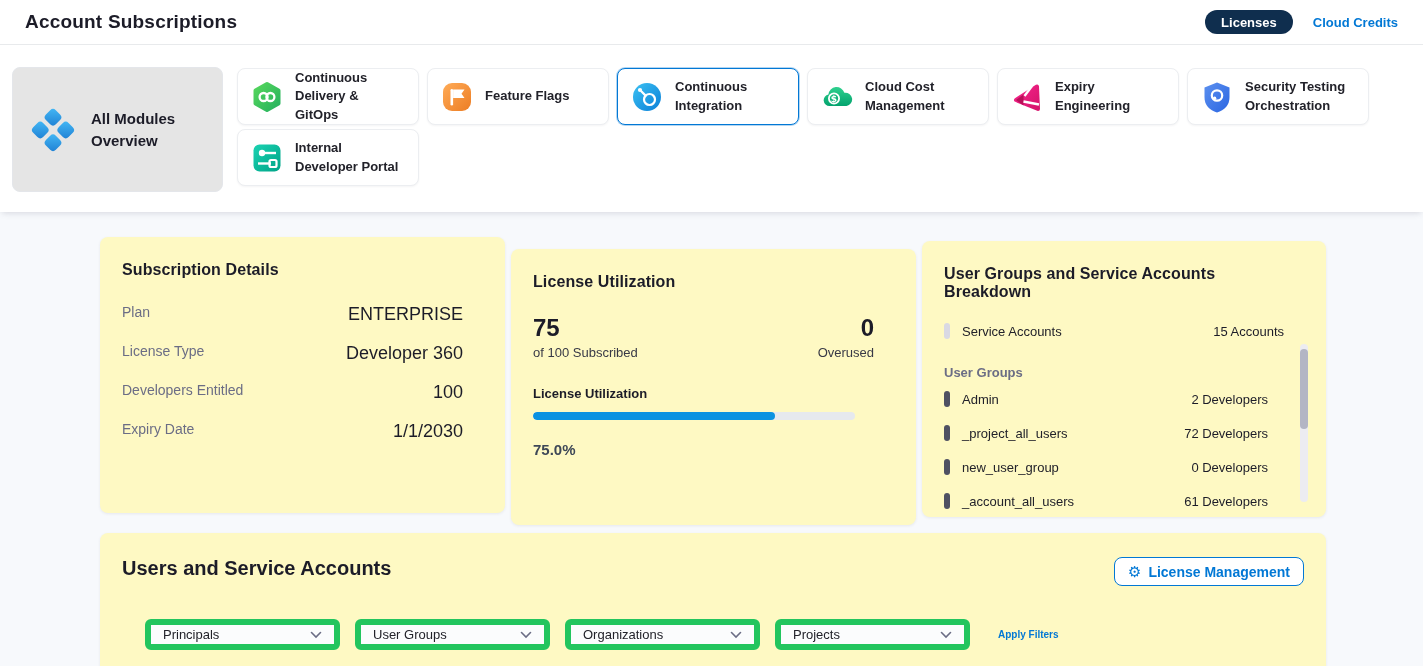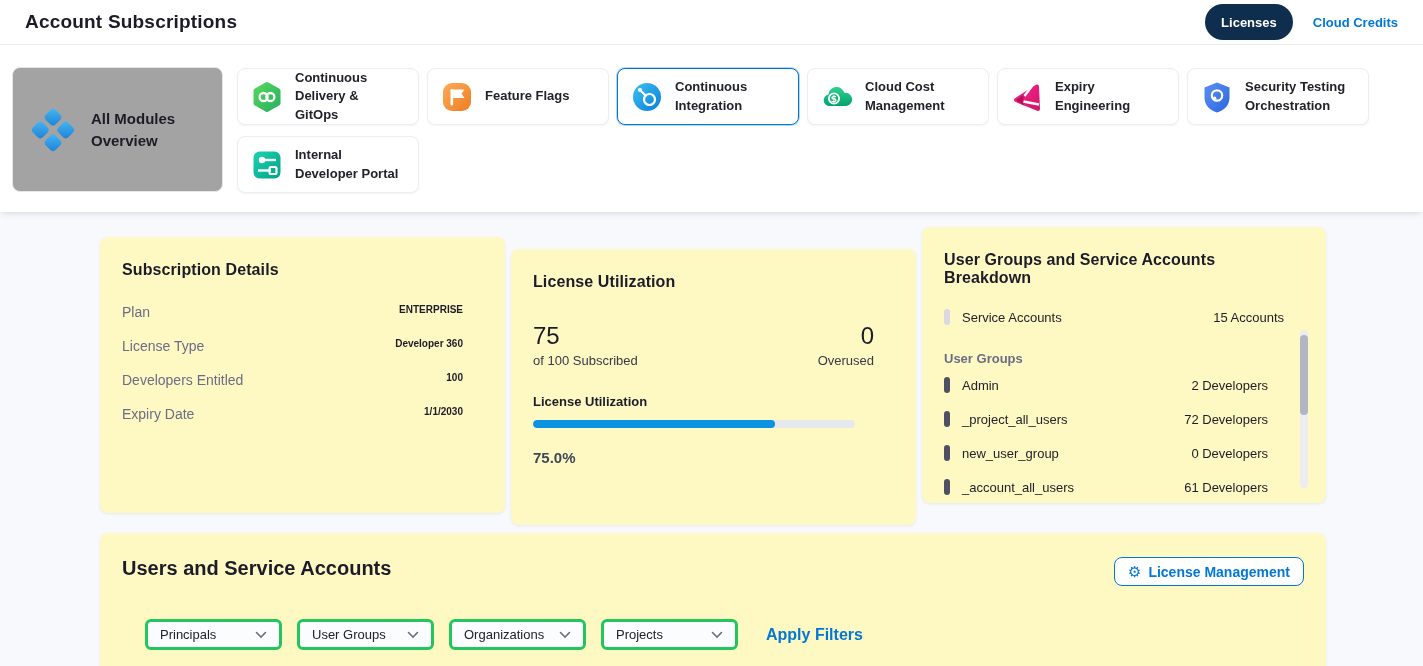--- a/index.html
+++ b/index.html
@@ -14,37 +14,37 @@
     position:absolute; left:0; top:0; width:1423px; height:45px;
     background:#fff; border-bottom:1px solid #e8eaec;
     display:flex; align-items:center; justify-content:space-between;
     padding:0 25px; z-index:5;
   }
   .page-title { font-size:19px; font-weight:bold; letter-spacing:.2px; }
   .top-mark { position:absolute; left:225px; top:0; width:11px; height:3px; background:#1a92e0; border-radius:0 0 2px 2px; }
   .header-right { display:flex; align-items:center; gap:20px; }
   .pill-tab {
     background:#0f2e4e; color:#fff; font-size:13px; font-weight:bold;
-    border:none; border-radius:999px; padding:5px 16px; height:36px;
+    border:none; border-radius:999px; padding:5px 16px; height:24px;
     display:flex; align-items:center; cursor:pointer;
   }
   .link-tab { color:#0278d5; font-size:13px; font-weight:bold; text-decoration:none; cursor:pointer; }
   
   .module-bar {
     position:absolute; left:0; top:45px; width:1423px; height:167px;
     background:#fff; box-shadow:0 3px 6px -2px rgba(96,97,112,.22); z-index:4;
   }
   .overview-card {
     position:absolute; left:12px; top:22px; width:211px; height:125px;
-    background:#a3a3a3; border:1px solid #e4e6ea; border-radius:8px;
+    background:#e5e5e5; border:1px solid #e4e6ea; border-radius:8px;
     display:flex; align-items:center; gap:14px; padding:16px 16px; cursor:pointer;
   }
   .overview-label { font-size:15px; font-weight:bold; line-height:1.45; }
   .module-grid { position:absolute; left:237px; top:23px; }
-  .module-row { display:flex; gap:8px; margin-bottom:11px; }
+  .module-row { display:flex; gap:8px; margin-bottom:4px; }
   .module-card {
     width:182px; height:57px; background:#fff;
     border:1px solid #eceef1; border-radius:8px;
     box-shadow:0 1px 2px rgba(40,41,61,.05);
     display:flex; align-items:center; gap:12px; padding:0 13px; cursor:pointer;
   }
   .module-card.selected {
     border:1px solid #0278d5; box-shadow:0 0 0 1px rgba(2,120,213,.3);
   }
   .module-label { font-size:13px; font-weight:bold; color:#22222a; line-height:1.4; }
@@ -54,35 +54,35 @@
   .card {
     position:absolute; background:#fef9c3; border-radius:8px;
     box-shadow:0 1px 3px rgba(40,41,61,.08); padding:24px 22px;
   }
   .card-title { font-size:16px; font-weight:bold; letter-spacing:.1px; }
   
   .sub-card { left:100px; top:25px; width:405px; height:276px; }
   .kv-rows { margin-top:16px; padding-right:20px; }
   .kv-row { display:flex; justify-content:space-between; align-items:flex-start; padding:9px 0; }
   .kv-label { font-size:14px; color:#6b6d85; }
-  .kv-value { font-size:10px; font-weight:bold; color:#1c1c28; }
+  .kv-value { font-size:18px; font-weight:normal; color:#1c1c28; }
   
   .util-card { left:511px; top:37px; width:405px; height:276px; }
   .util-nums { display:flex; justify-content:space-between; margin-top:24px; padding-right:20px; }
-  .util-big { font-size:24px; font-weight:normal; line-height:1.1;margin-top:8px; }
+  .util-big { font-size:24px; font-weight:bold; line-height:1.1; }
   .util-cap { font-size:13px; color:#383946; margin-top:4px; }
   .util-col-r { text-align:right; }
   .util-bar-label { font-size:13px; font-weight:bold; margin-top:26px; }
   .progress-track {
     margin-top:11px; width:322px; height:8px; background:#e6e9ee; border-radius:5px; overflow:hidden;
   }
   .progress-fill { height:100%; background:#0b92e1; border-radius:5px; }
   .util-pct { margin-top:21px; font-size:15px; font-weight:bold; color:#3e4857; }
   
-  .bd-card { left:922px; top:15px; width:404px; height:276px; }
+  .bd-card { left:922px; top:29px; width:404px; height:276px; }
   .bd-row { display:flex; align-items:center; margin-top:22px; padding-right:20px; }
   .bd-marker { width:6px; height:16px; border-radius:3px; margin-right:12px; flex:0 0 auto; }
   .bd-marker.light { background:#d9d9e3; }
   .bd-marker.dark { background:#4f5162; }
   .bd-name { font-size:13px; color:#22222a; }
   .bd-val { margin-left:auto; font-size:13px; color:#1c1c28; }
   .bd-subhead { font-size:13px; font-weight:bold; color:#6b6d85; margin-top:26px; }
   .bd-list { margin-top:2px; }
   .bd-list .bd-row { margin-top:0; height:34px; padding-right:36px; }
   .bd-scrollbar {
@@ -100,27 +100,27 @@
   .lm-button {
     display:flex; align-items:center; gap:7px;
     border:1px solid #0278d5; border-radius:8px; background:#fff;
     color:#0278d5; font-size:14px; font-weight:bold;
     height:29px; padding:0 13px; cursor:pointer;
     font-family:inherit;
   }
   .gear { font-size:15px; line-height:1; }
   .filters-row { display:flex; align-items:center; margin-top:33px; margin-left:23px; }
   .filter-dd {
-    width:137px; height:31px; background:#fbfcfd;
-    border:3px solid #22c55e; border-radius:6px;
+    width:195px; height:31px; background:#fbfcfd;
+    border:6px solid #22c55e; border-radius:6px;
     display:flex; align-items:center; justify-content:space-between;
     padding:0 12px; margin-right:15px; cursor:pointer;
   }
   .filter-dd-label { font-size:13px; color:#22222a; }
-  .apply-filters { margin-left:13px; color:#0278d5; font-size:16px; font-weight:bold; cursor:pointer; }
+  .apply-filters { margin-left:13px; color:#0278d5; font-size:10px; font-weight:bold; cursor:pointer; }
 </style>
 </head>
 <body>
 
 <div class="top-mark"></div>
 <div class="header">
   <div class="page-title">Account Subscriptions</div>
   <div class="header-right">
     <button class="pill-tab">Licenses</button>
     <a class="link-tab">Cloud Credits</a>

